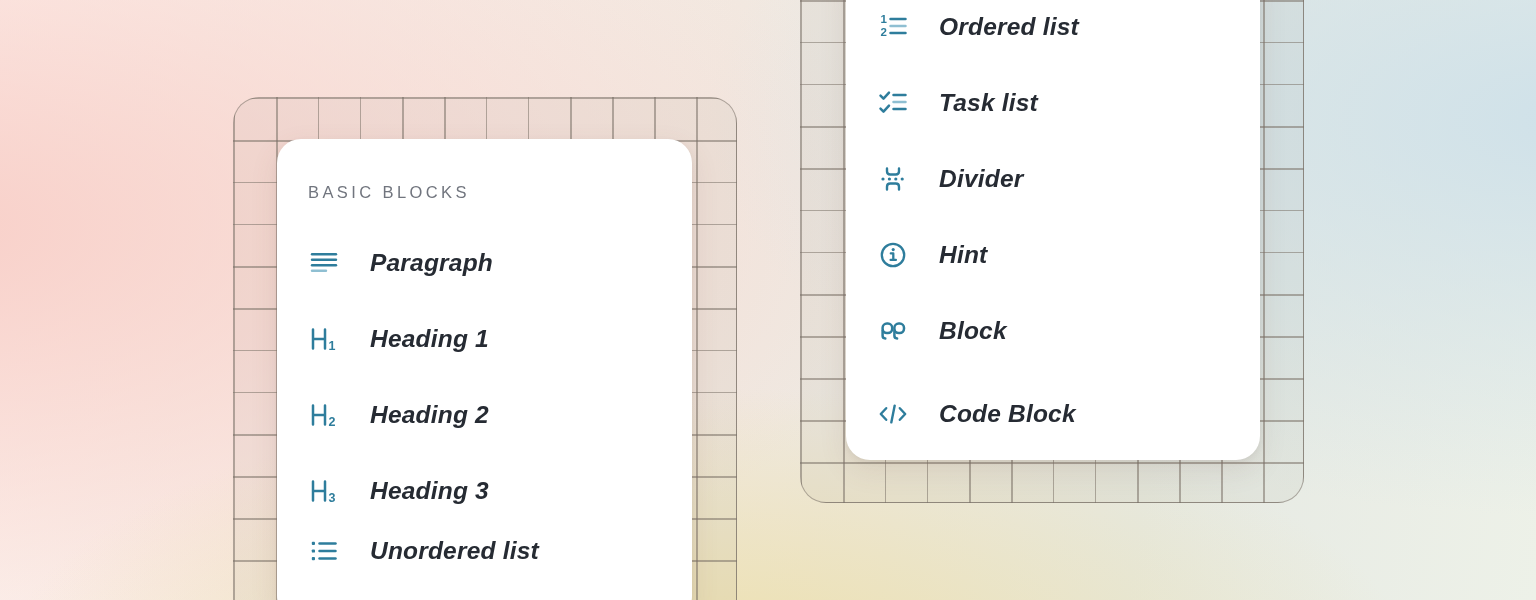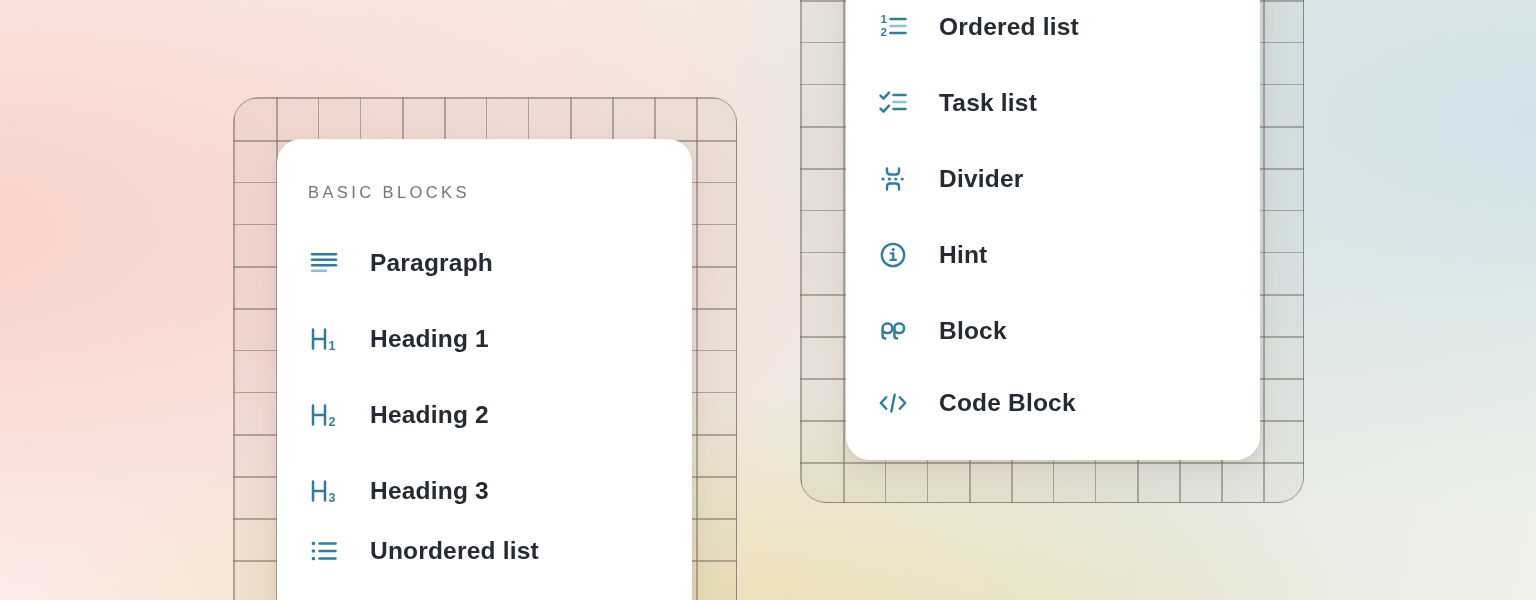--- a/index.html
+++ b/index.html
@@ -56,27 +56,27 @@
   .menu-item .icon {
     width:34px; height:34px; flex:none; margin-right:29px;
     display:flex; align-items:center; justify-content:center;
     color:var(--accent-teal);
   }
   .menu-item svg { width:32px; height:32px; display:block; }
   .menu-item svg .lt { stroke:var(--accent-teal-light); }
   .menu-item svg text { font-family:"Liberation Sans","DejaVu Sans",sans-serif; }
   .item-label {
     font-size:24.5px; font-weight:700; letter-spacing:0.2px;
-    color:var(--text-dark); white-space:nowrap;
+    color:var(--text-dark); white-space:nowrap;font-style:italic;
   }
 
   
   .l-row-0{top:104px} .l-row-1{top:180px} .l-row-2{top:256px} .l-row-3{top:332px} .l-row-4{top:392px}
   
-  .r-row-0{top:51px} .r-row-1{top:127px} .r-row-2{top:203px} .r-row-3{top:279px} .r-row-4{top:355px} .r-row-5{top:427px}
+  .r-row-0{top:51px} .r-row-1{top:127px} .r-row-2{top:203px} .r-row-3{top:279px} .r-row-4{top:355px} .r-row-5{top:438px}
 </style>
 </head>
 <body>
 
 <div class="stage">
   <div class="bg"></div>
   <div class="grid-panel grid-left"></div>
   <div class="grid-panel grid-right"></div>
 
   <div class="card card-left">

